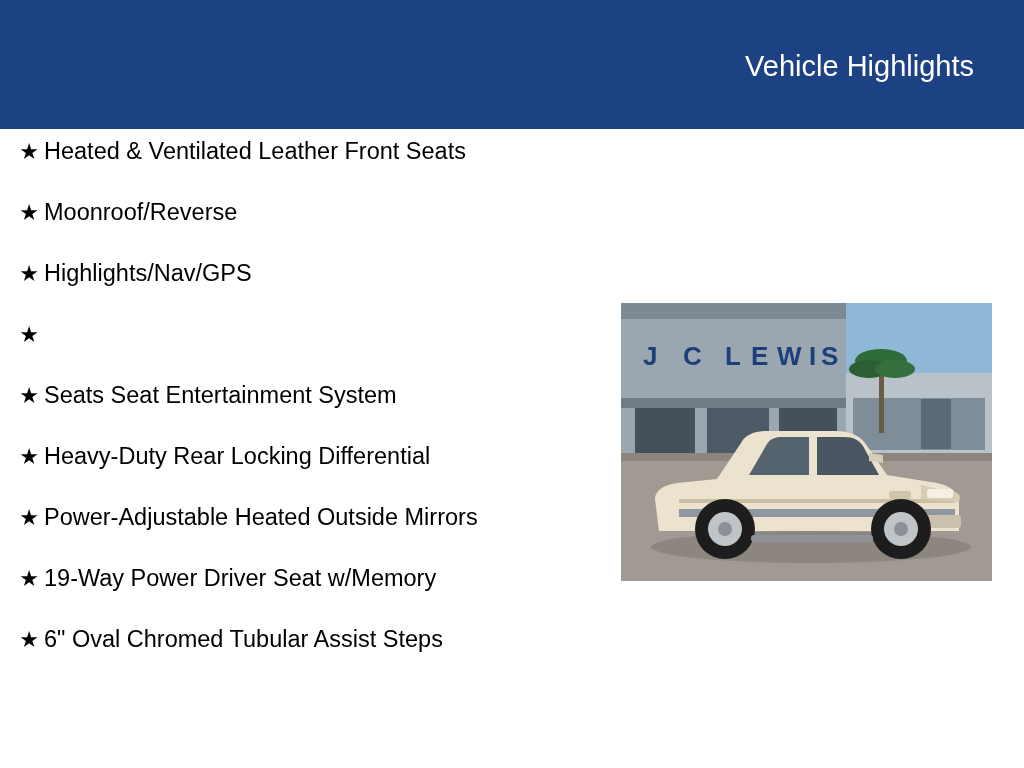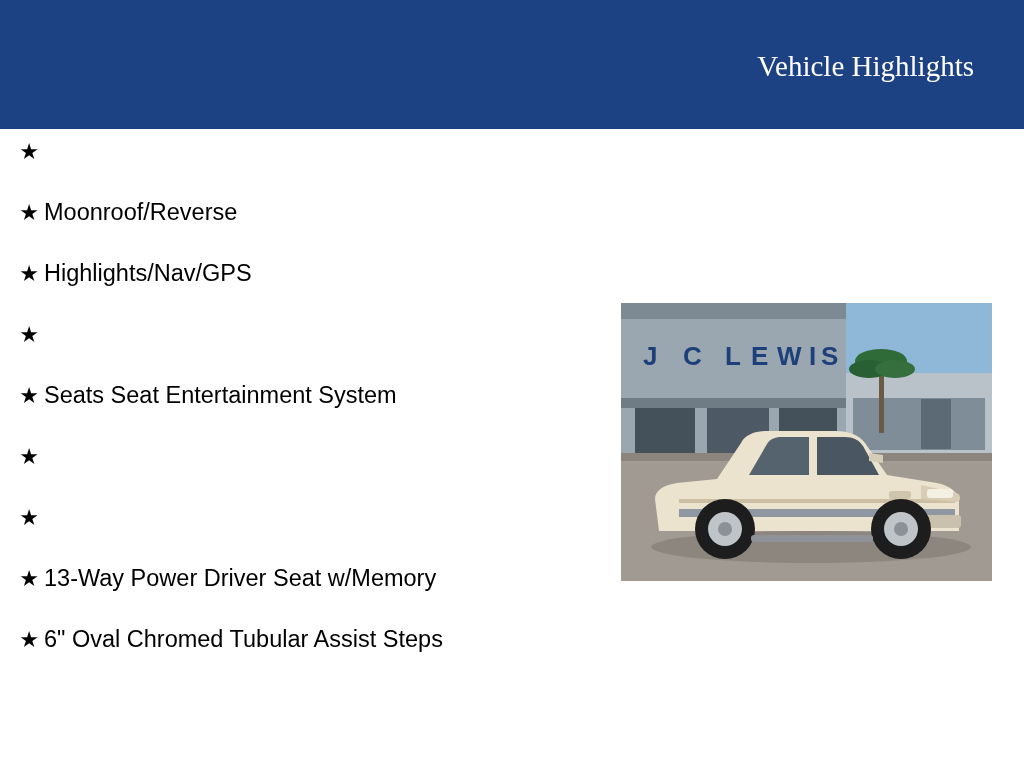--- a/index.html
+++ b/index.html
@@ -27,21 +27,21 @@
     height: 129px;
     background: #1d4283;
   }
   .header-title {
     position: absolute;
     right: 50px;
     top: 49px;
     color: #ffffff;
     font-size: 29px;
     line-height: 34px;
-    font-family: Liberation Serif, serif;
+    font-family: Liberation Sans, sans-serif;
     white-space: nowrap;
   }
   .highlights-list {
     position: absolute;
     left: 0;
     top: 133px;
     width: 600px;
   }
   .highlight-item {
     display: flex;
@@ -87,20 +87,21 @@
 <div class="slide">
 
   <div class="header-bar">
     <div class="header-title">Vehicle Highlights</div>
   </div>
 
   <div class="highlights-list">
 
     <div class="highlight-item">
       <span class="bullet-star">★</span>
+      <span class="highlight-text">Heated &amp; Ventilated Leather Front Seats</span>
     </div>
 
     <div class="highlight-item">
       <span class="bullet-star">★</span>
       <span class="highlight-text">Moonroof/Reverse</span>
     </div>
 
     <div class="highlight-item">
       <span class="bullet-star">★</span>
       <span class="highlight-text">Highlights/Nav/GPS</span>
@@ -110,29 +111,31 @@
       <span class="bullet-star">★</span>
     </div>
 
     <div class="highlight-item">
       <span class="bullet-star">★</span>
       <span class="highlight-text">Seats Seat Entertainment System</span>
     </div>
 
     <div class="highlight-item">
       <span class="bullet-star">★</span>
-    </div>
-
-    <div class="highlight-item">
-      <span class="bullet-star">★</span>
-    </div>
-
-    <div class="highlight-item">
-      <span class="bullet-star">★</span>
-      <span class="highlight-text">13-Way Power Driver Seat w/Memory</span>
+      <span class="highlight-text">Heavy-Duty Rear Locking Differential</span>
+    </div>
+
+    <div class="highlight-item">
+      <span class="bullet-star">★</span>
+      <span class="highlight-text">Power-Adjustable Heated Outside Mirrors</span>
+    </div>
+
+    <div class="highlight-item">
+      <span class="bullet-star">★</span>
+      <span class="highlight-text">19-Way Power Driver Seat w/Memory</span>
     </div>
 
     <div class="highlight-item">
       <span class="bullet-star">★</span>
       <span class="highlight-text">6" Oval Chromed Tubular Assist Steps</span>
     </div>
 
   </div>
 
   <div class="vehicle-photo">

